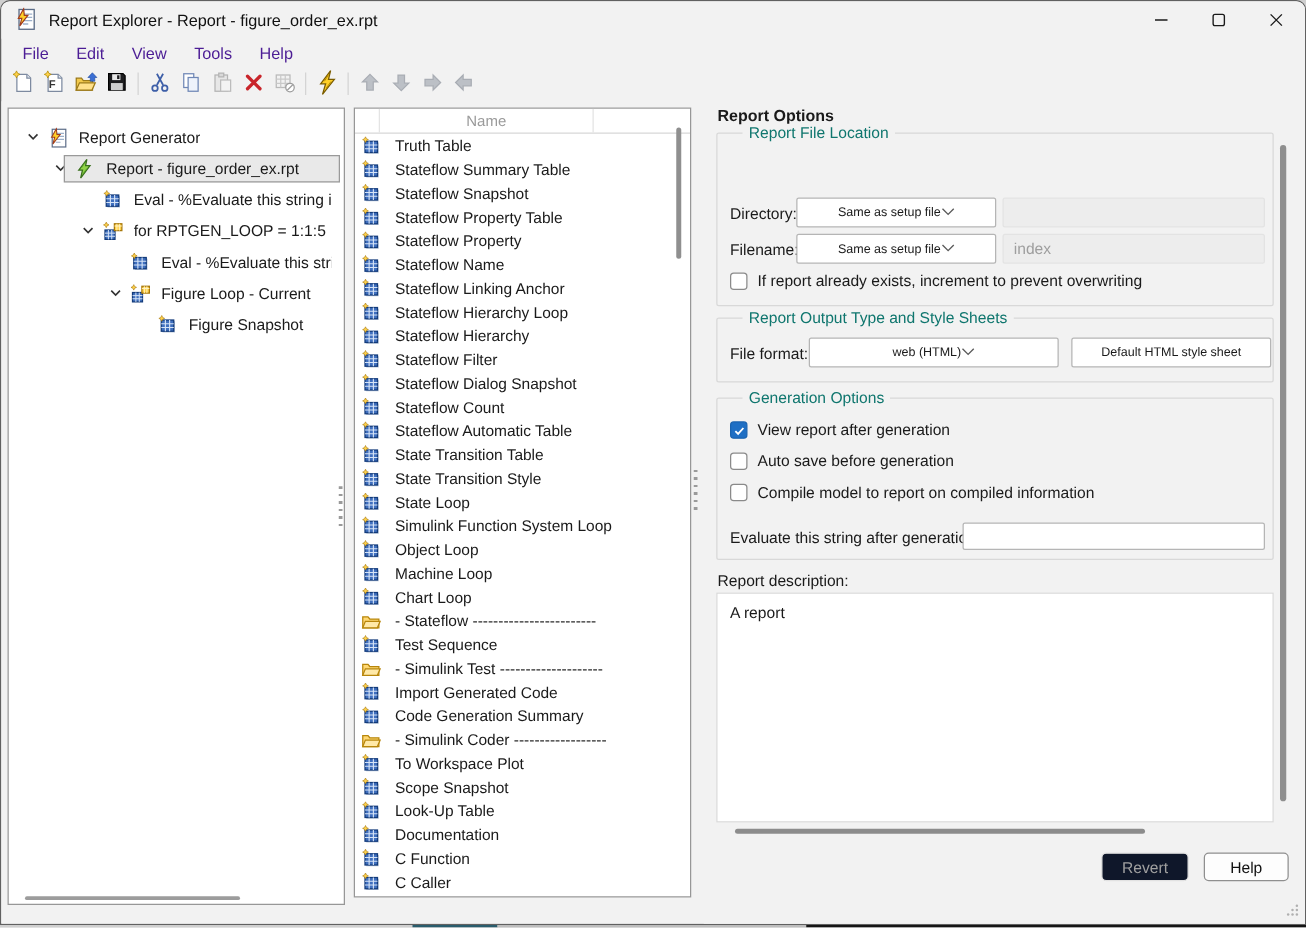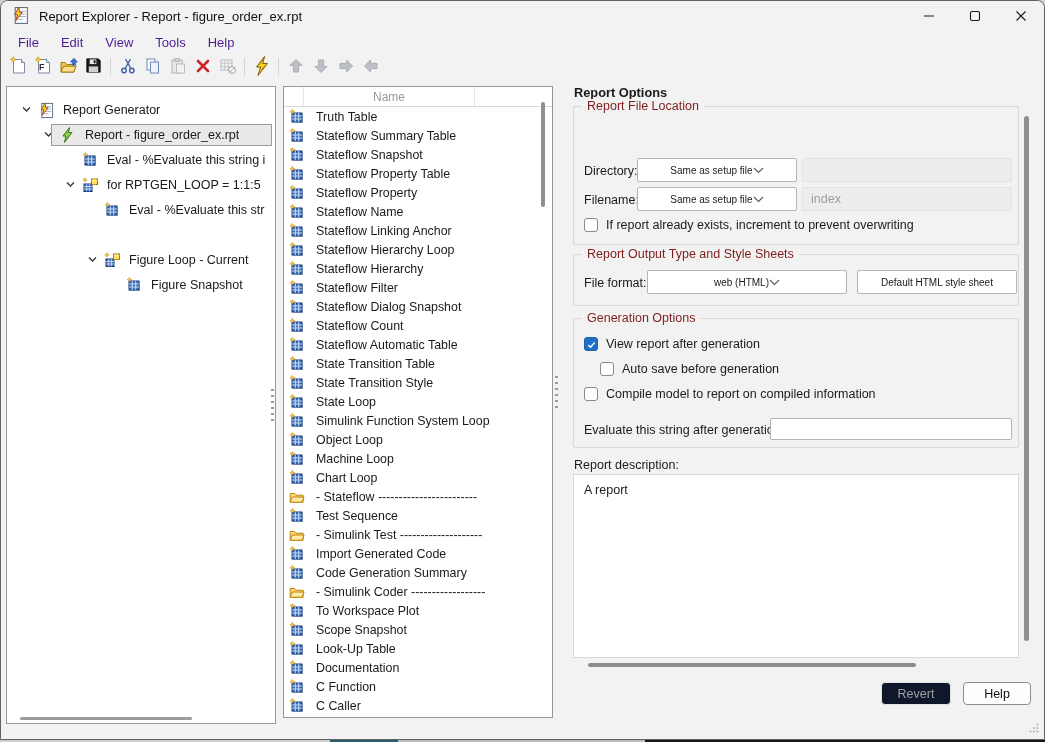--- a/index.html
+++ b/index.html
@@ -39,21 +39,21 @@
   .list-header{height:20px;display:flex;border-bottom:1px solid #d8d8d8;background:#fff;font-size:12px;color:#9a9a9a}
   .lh1{width:20px;border-right:1px solid #e4e4e4}
   .lh2{width:171px;display:flex;align-items:center;justify-content:center;border-right:1px solid #e4e4e4}
   .lh3{flex:1}
   .list-row{height:19px;display:flex;align-items:center;gap:11px;padding-left:5px;font-size:12.4px;white-space:nowrap}
   .licon{width:16px;height:16px;flex:none;display:flex}
   .vscroll-mid{position:absolute;right:7px;top:15px;width:4px;height:105px;background:#8f8f8f;border-radius:2px}
   
   .opt-title{position:absolute;left:11px;top:4px;font-weight:bold;font-size:12.8px}
   .group{position:absolute;border:1px solid #d8d8d8;border-radius:2px}
-  .gtitle{position:absolute;top:-8px;left:8px;background:#f2f2f2;padding:0 5px;font-size:12.5px;color:#7f1d1d;white-space:nowrap}
+  .gtitle{position:absolute;top:-8px;left:20px;background:#f2f2f2;padding:0 5px;font-size:12.5px;color:#0f766e;white-space:nowrap}
   .pathtext{position:absolute;left:10px;top:28px;font-size:12.5px;white-space:nowrap}
   .frow-label{position:absolute;font-size:12.5px}
   .combo{position:absolute;height:24px;background:#fff;border:1px solid #b5b5b5;border-radius:2px;display:flex;align-items:center;justify-content:center;padding:0 8px;font-size:10px}
   .dinput{position:absolute;height:24px;background:#ededed;border:1px solid #e3e3e3;border-radius:2px;color:#9e9e9e;font-size:12.5px;padding:0 8px;display:flex;align-items:center}
   .cbrow{position:absolute;display:flex;align-items:center;gap:8px;font-size:12.5px}
   .cb{width:14px;height:14px;border:1px solid #8a8a8a;border-radius:3px;background:#fff;flex:none;display:flex;align-items:center;justify-content:center}
   .cb.checked{background:#1f6fc4;border-color:#1a63b0}
   .tinput{position:absolute;height:22px;background:#fff;border:1px solid #b5b5b5;border-radius:2px;font-size:12.5px;padding:0 6px;font-family:"Liberation Sans",sans-serif}
   .desc-label{position:absolute;left:11px;top:377px;font-size:12.5px}
   .descarea{position:absolute;left:10px;top:393px;width:446px;height:184px;background:#fff;border:1px solid #d9d9d9;font-size:12.5px;padding:8px 10px;font-family:"Liberation Sans",sans-serif;resize:none;outline:none;color:#1a1a1a}
@@ -286,21 +286,21 @@
                 <svg width="16" height="16" viewBox="0 0 16 16">
                   <rect x="4" y="5" width="10" height="9" fill="#b9c6d8"></rect>
                   <rect x="3" y="4" width="10" height="9" fill="#3f6fbe" stroke="#123a7a"></rect>
                   <path d="M3 7h10M3 10h10M6.3 4v9M9.7 4v9" stroke="#d6e4f7" stroke-width=".9" fill="none"></path>
                   <path d="M3.4.4l.75 1.55 1.55.75-1.55.75L3.4 5l-.75-1.55L1.1 2.7l1.55-.75z" fill="#ffd24a" stroke="#a8780a" stroke-width=".5"></path>
                 </svg>
               </span>
               <span class="tlabel">Eval - %Evaluate this string in the</span>
             </span>
           </div>
-          <div class="tree-row" style="padding-left: 74px; margin-top: 25px;">
+          <div class="tree-row" style="padding-left: 74px;">
             <span class="chevcell">
               <svg width="11" height="11" viewBox="0 0 11 11">
                 <path d="M2 3.5l3.5 3.5L9 3.5" fill="none" stroke="#333" stroke-width="1.3"></path>
               </svg>
             </span>
             <span class="rowbox">
               <span class="ticon">
                 <svg width="17" height="16" viewBox="0 0 17 16">
                   <rect x="2" y="7" width="8" height="7.5" fill="#3f6fbe" stroke="#123a7a"></rect>
                   <path d="M2 9.5h8M2 12h8M4.7 7v7.5M7.4 7v7.5" stroke="#d6e4f7" stroke-width=".8" fill="none"></path>
@@ -745,21 +745,21 @@
         <span class="gtitle">Generation Options</span>
         <div id="genChecks">
             <div class="cbrow" style="left: 10px; top: 18px;">
               <span class="cb checked">
                 <svg width="11" height="11" viewBox="0 0 12 12">
                   <path d="M2.5 6.5l2.4 2.4 4.6-5.2" stroke="#fff" stroke-width="1.6" fill="none"></path>
                 </svg>
               </span>
               <span>View report after generation</span>
             </div>
-            <div class="cbrow" style="left: 10px; top: 43px; margin-left: 16px;">
+            <div class="cbrow" style="left: 10px; top: 43px;">
               <span class="cb"></span>
               <span>Auto save before generation</span>
             </div>
             <div class="cbrow" style="left: 10px; top: 68px;">
               <span class="cb"></span>
               <span>Compile model to report on compiled information</span>
             </div>
           </div>
         <span class="frow-label" style="left:10px;top:104px">Evaluate this string after generation:</span>
         <input class="tinput" style="left: 196px; top: 99px; width: 242px;" value="">

